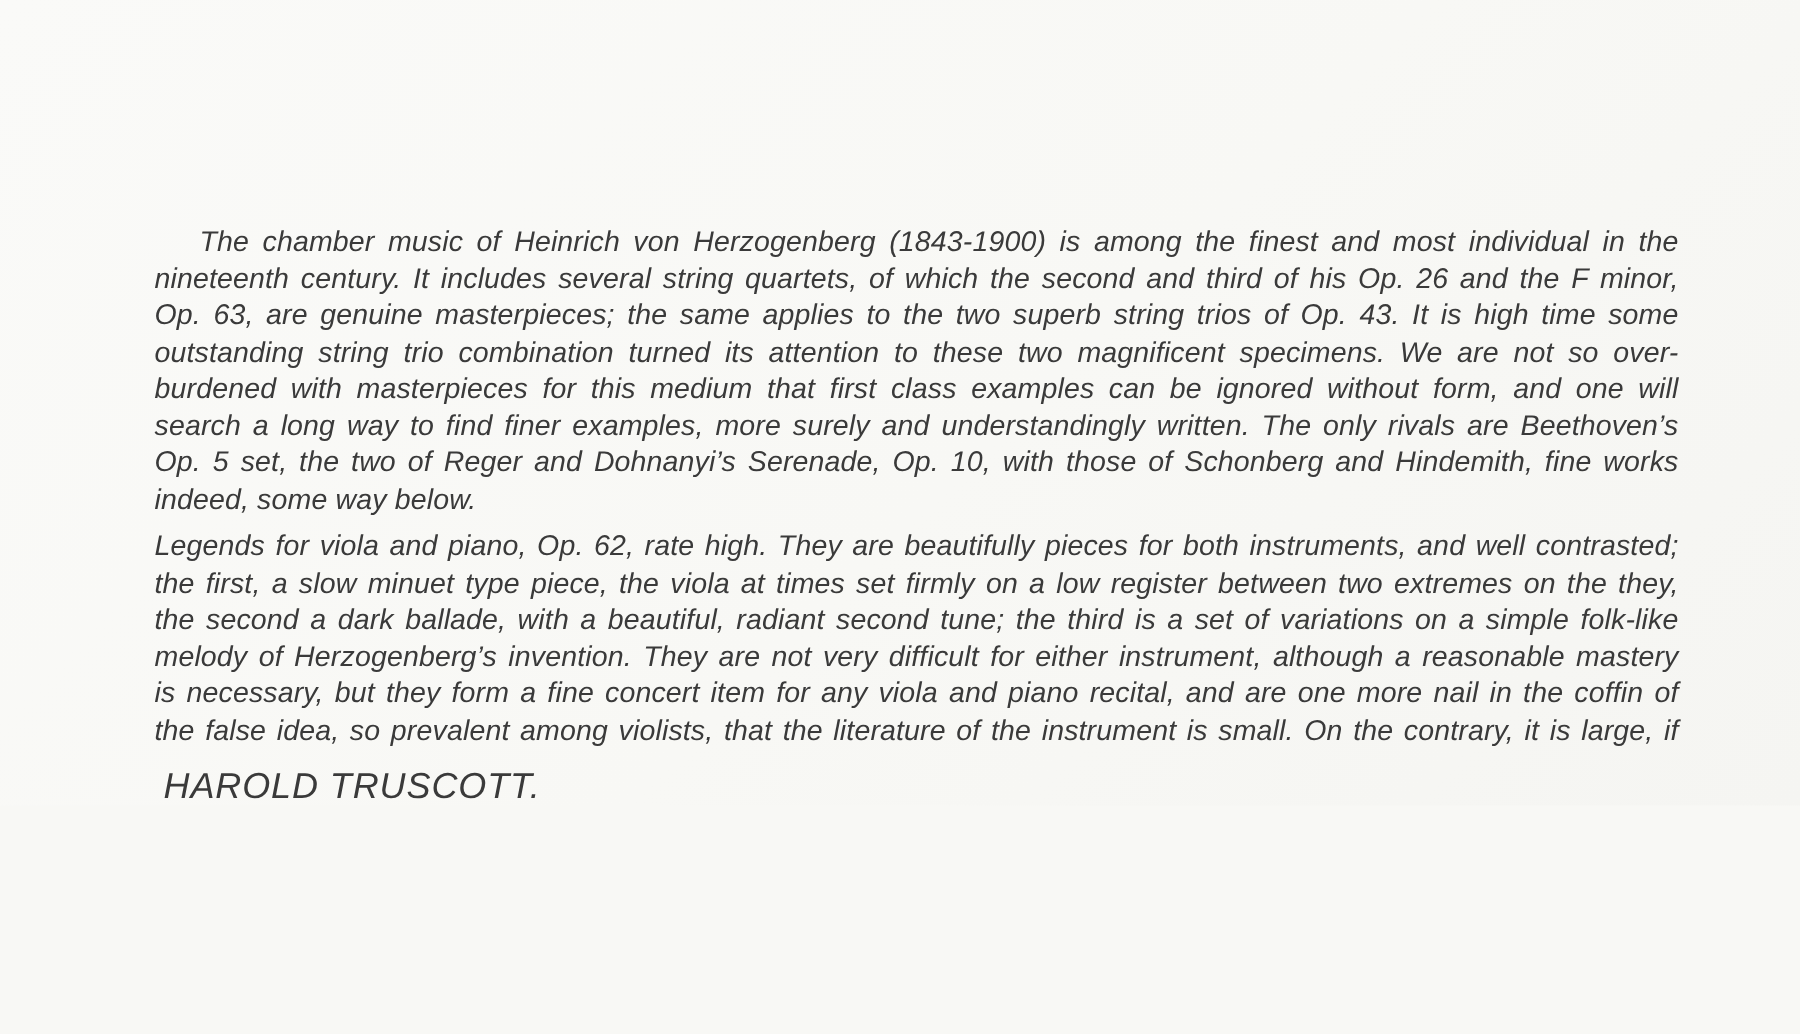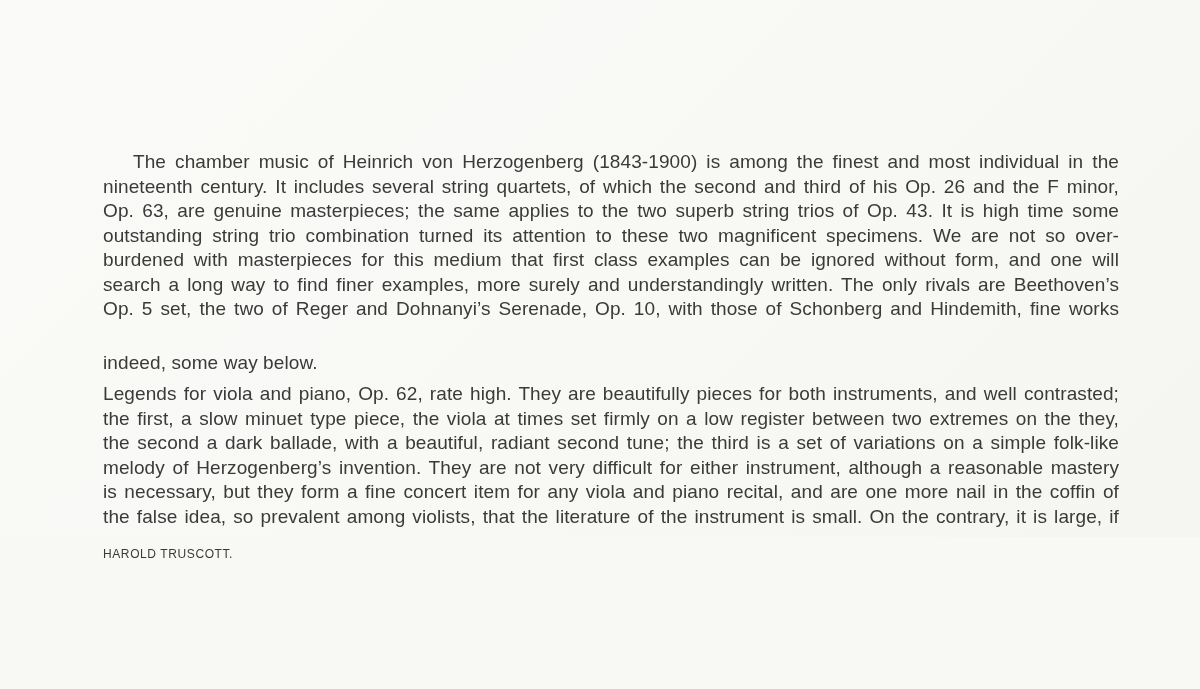--- a/index.html
+++ b/index.html
@@ -11,20 +11,21 @@
     height: 689px;
     overflow: hidden;
     background: var(--paper, #f8f8f5);
     font-family: "Liberation Sans", sans-serif;
   }
   .page {
     position: relative;
     width: 1200px;
     height: 537px;
     background: linear-gradient(135deg, #fafaf8 0%, #f8f8f5 55%, #f5f5f2 100%);
+    font-style: italic;
   }
   .text-block {
     position: absolute;
     left: 103px;
     top: 150px;
     width: 1016px;
     color: var(--ink, #3a3a3a);
     font-size: 19px;
     line-height: 24.5px;
     letter-spacing: 0.1px;
@@ -33,27 +34,27 @@
   .paragraph + .paragraph { margin-top: 7px; }
   .line {
     text-align: justify;
     text-align-last: justify;
     white-space: normal;
   }
   .line.indent { padding-left: 30px; }
   .line.last {
     text-align: left;
     text-align-last: left;
-    margin-top: 29px;
   }
   .signature {
     margin-top: 13px;
-    font-size: 12px;
+    font-size: 24px;
     letter-spacing: 0.6px;
     color: var(--ink, #3a3a3a);
+    margin-left: 6px;
   }
 </style>
 </head>
 <body style="--paper: #f8f8f5; --ink: #3a3a3a;">
 
 <div class="page">
   <div class="text-block">
 
     <div class="paragraph">
       <div class="line indent">The chamber music of Heinrich von Herzogenberg (1843-1900) is among the finest and most individual in the</div>

